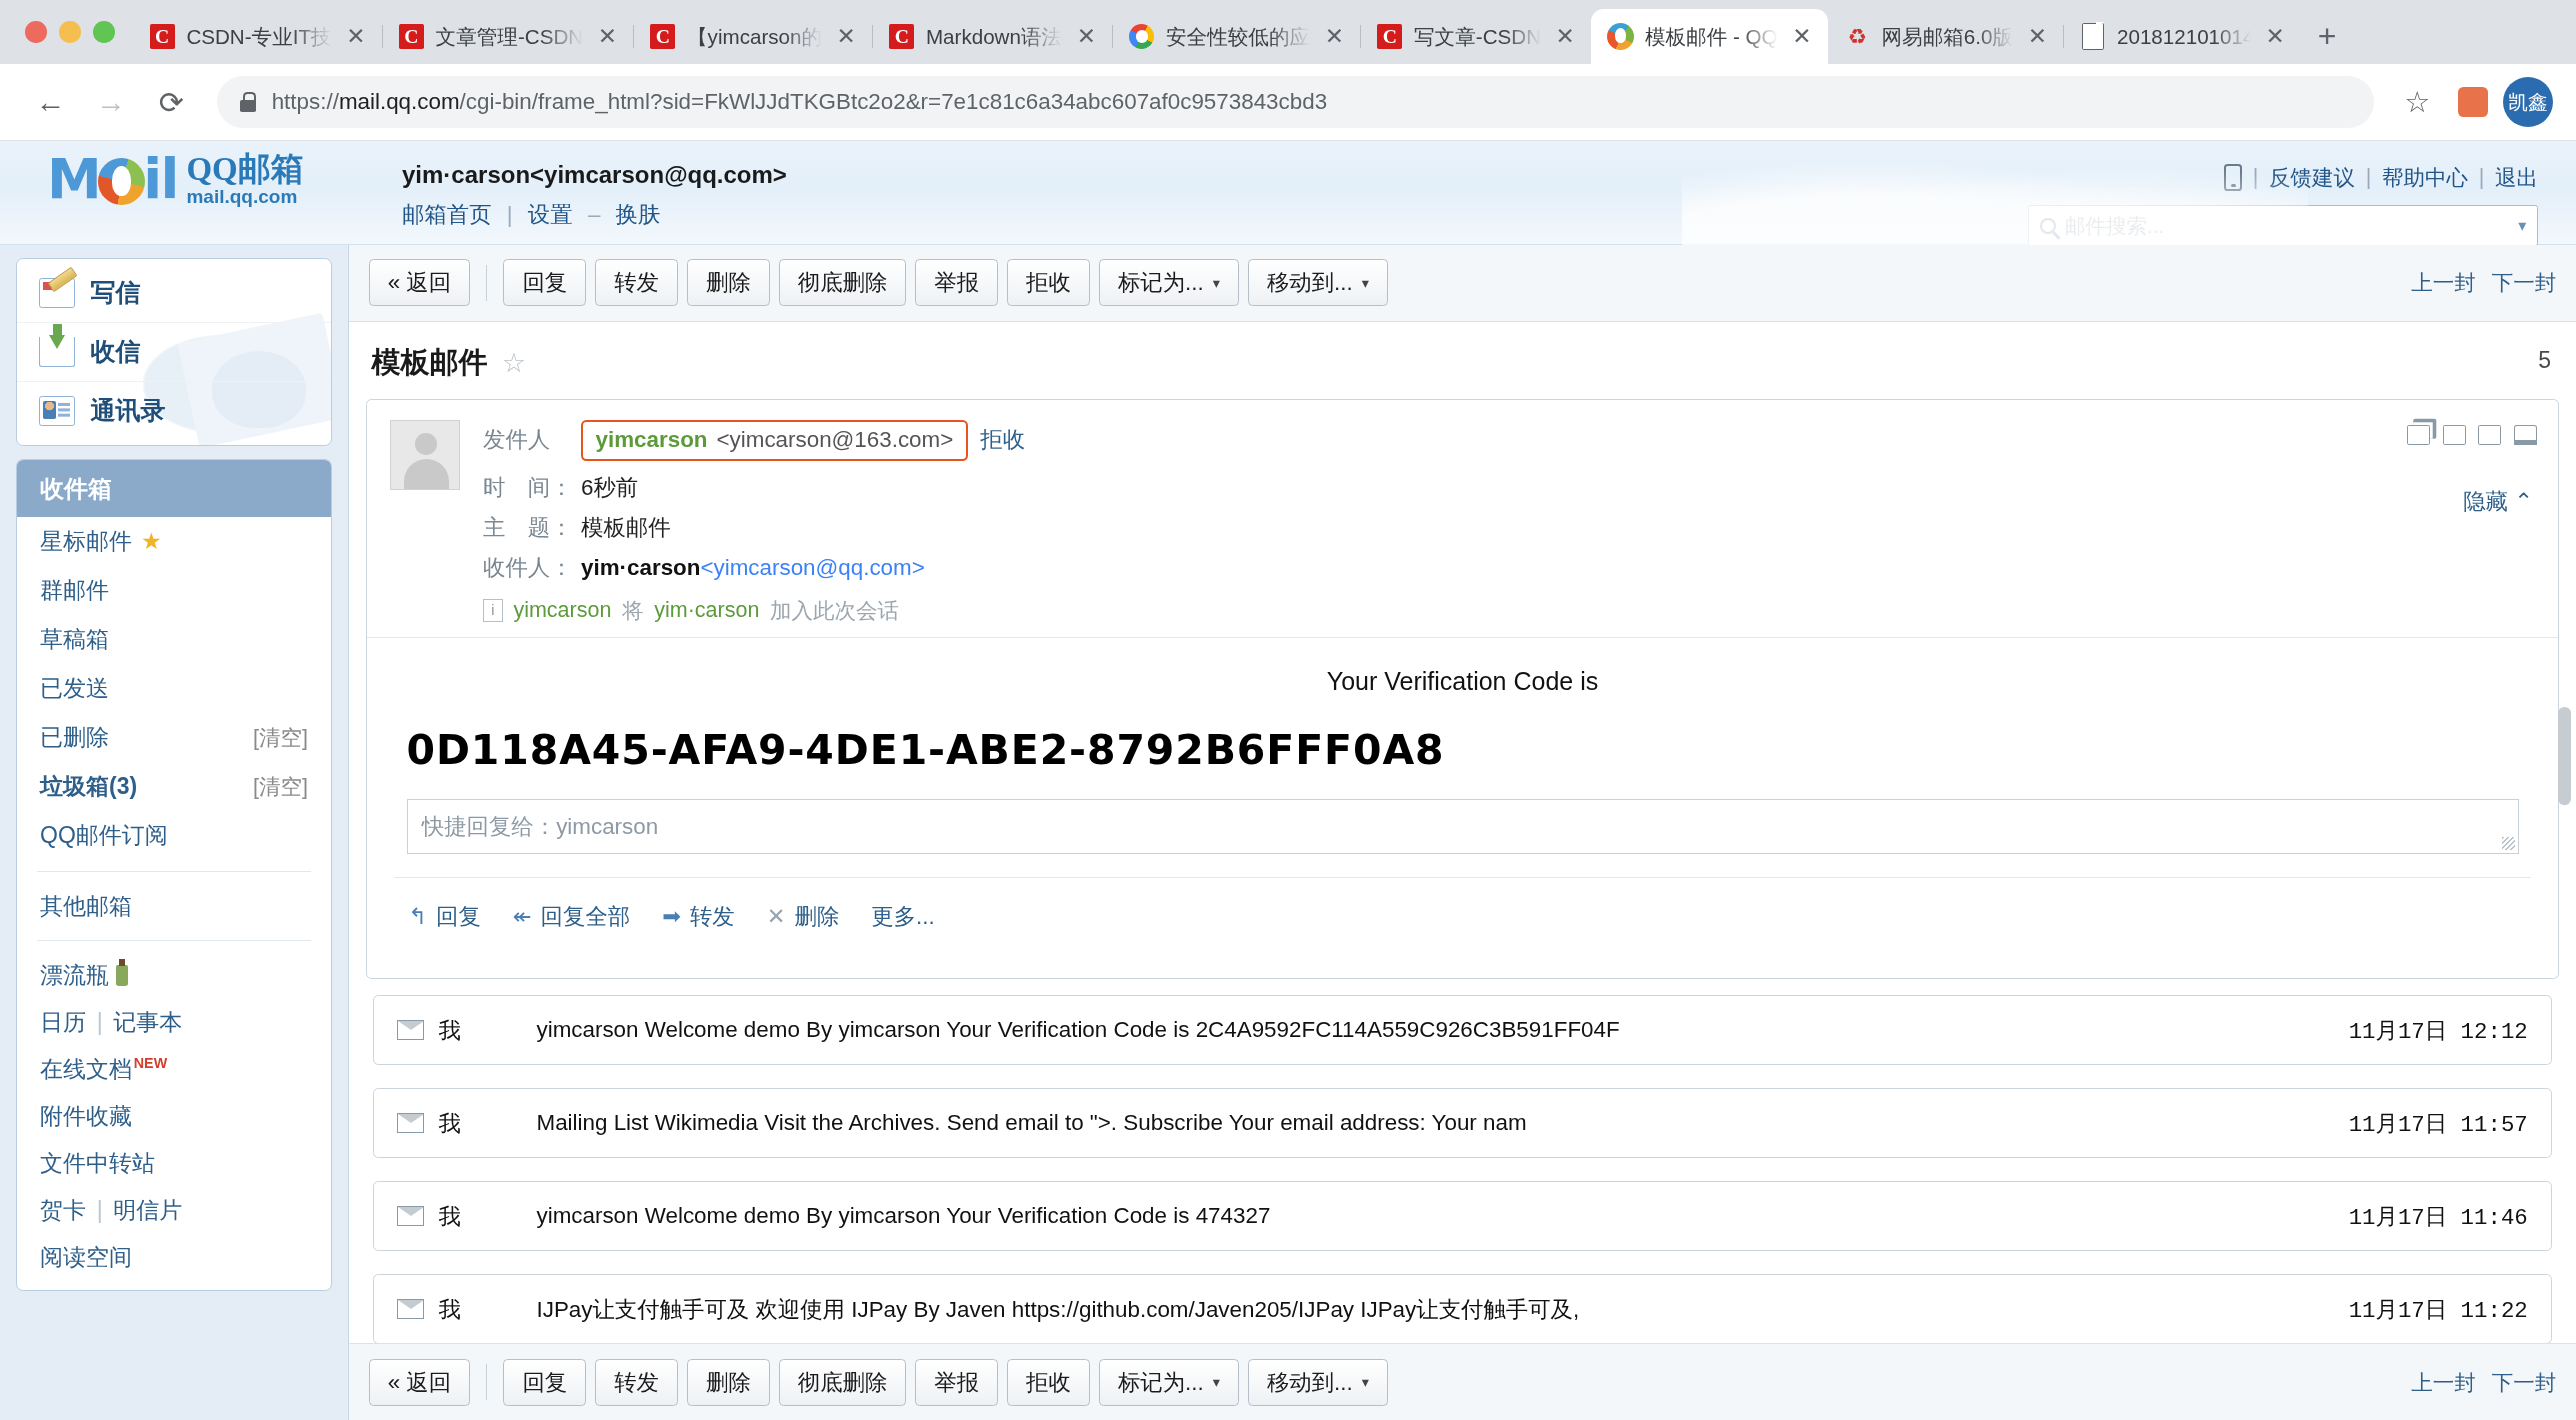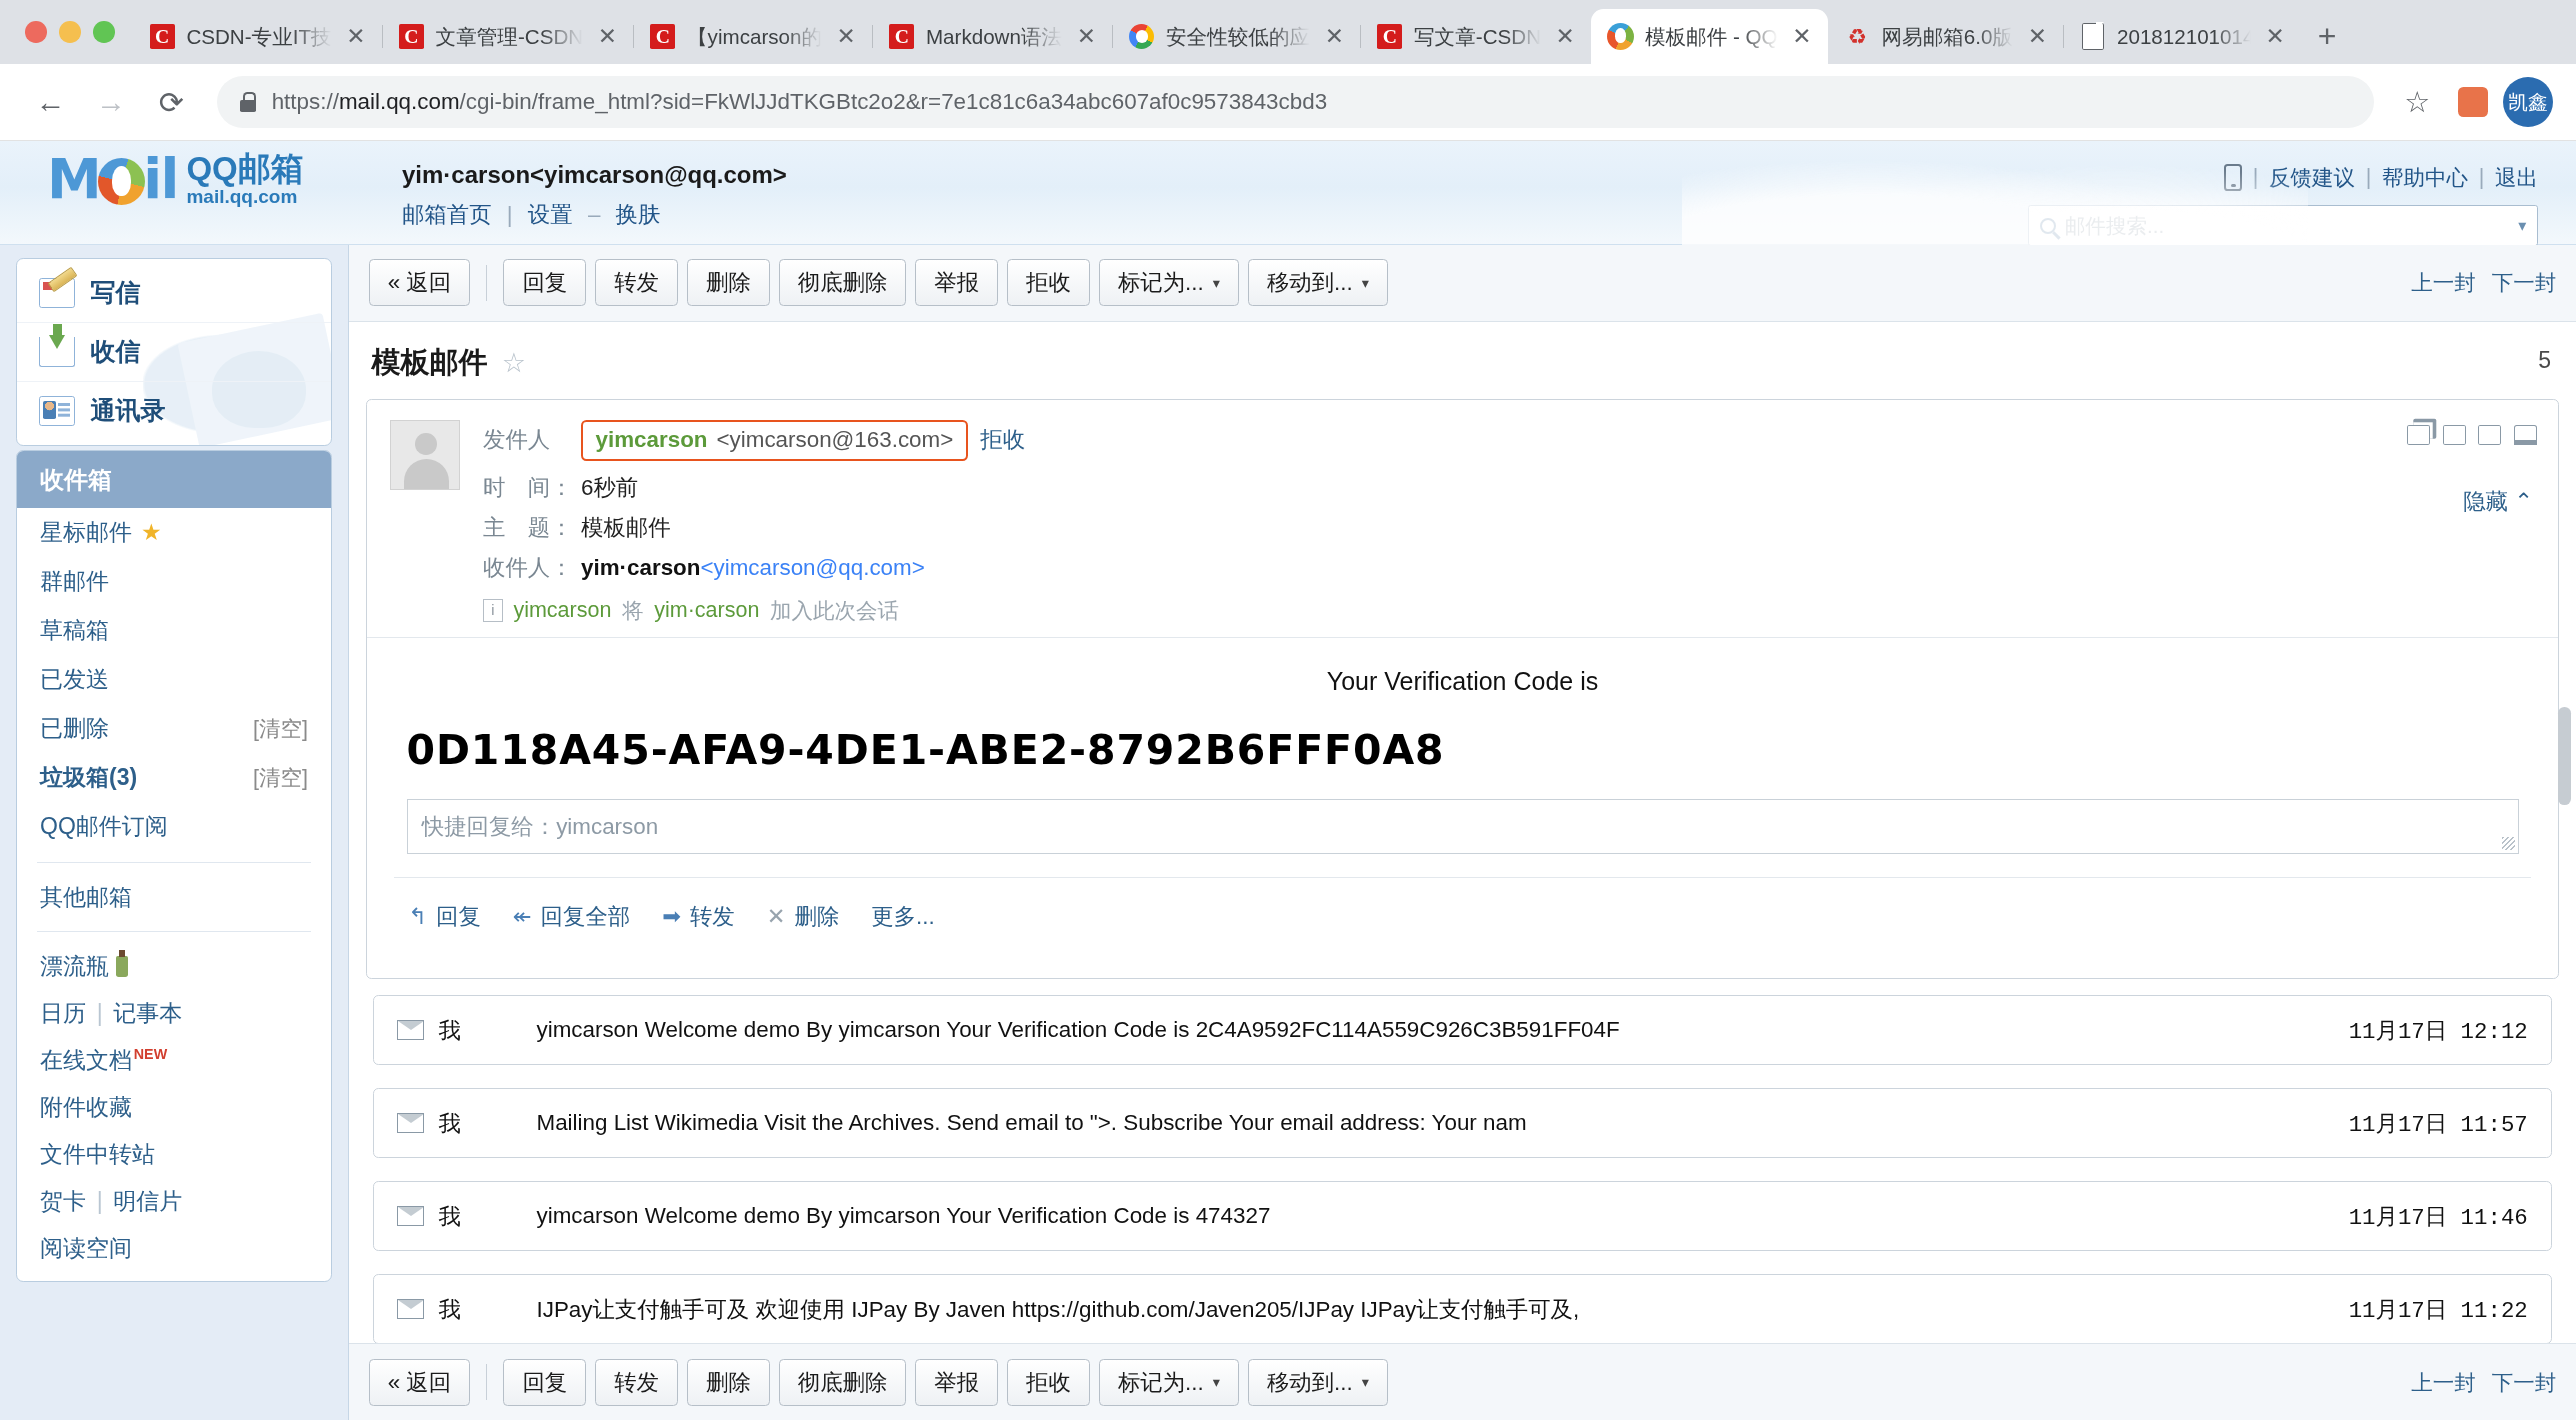--- a/index.html
+++ b/index.html
@@ -110,21 +110,21 @@
   .logo-mail { font-size: 55px; font-weight: bold; color: #4d98d6; letter-spacing: -1.8px;
                font-family: "DejaVu Sans", sans-serif; line-height: 1; }
   .logo-o {
     display: inline-block; width: 47px; height: 47px; border-radius: 50%; position: relative;
     background: conic-gradient(from 190deg, #e2572a 0 26%, #4d98d6 0 52%, #8cc152 0 76%, #f0a22e 0 100%);
     vertical-align: -7.2px; margin: 0 -1.8px;
   }
   .logo-o::after { content:""; position:absolute; left:13.4px; top:8px; width:19.7px; height:30px;
                    background:#fff; border-radius: 50% 50% 46% 46%; }
   .logo-txt { display:flex; flex-direction: column; line-height: 1.05; margin-left: 3.6px; }
-  .logo-txt .t1 { font-size: 33px; font-weight: bold; color: #2a7ab9; }
+  .logo-txt .t1 { font-size: 33px; font-weight: bold; color: #2a7ab9; font-family: Liberation Serif, serif; }
   .logo-txt .t2 { font-size: 19px; font-weight: bold; color: #2a7ab9; }
 
   .userbox { position: absolute; left: 402px; top: 19.7px; }
   .user-line { font-size: 24px; color: #1a1a1a; font-weight: bold; }
   .user-links { margin-top: 10.7px; font-size: 22.4px; color: #225588; }
   .user-links a { color: #225588; text-decoration: none; }
   .user-links .sep { color: #9ab; margin: 0 9px; }
 
   .topright { position: absolute; right: 38px; top: 21.5px; display:flex; align-items:center; gap: 10.7px;
               font-size: 21.5px; color: #225588; }
@@ -141,21 +141,21 @@
   .mag::after { content:""; position:absolute; right:-7.2px; bottom:-5.4px; width:9px; height:2.7px;
                 background:#6a8fb0; transform: rotate(45deg); }
   .search-ph { font-size: 20.6px; color: #9aa7b2; flex: 1; }
   .caret-dn { font-size: 16px; color: #6a8fb0; }
 
   .body-row { display: flex; height: calc(1420px - 64px - 77px - 104px); }
 
   
   .sidebar { width: 349px; flex: none; background: #e4ecf6; padding: 12.5px 16px 0 16px;
              border-right: 0.9px solid #c6d6e6; position: relative; }
-  .panel { background: #fff; border: 0.9px solid #b9cde0; border-radius: 7.2px; margin-bottom: 4px; position: relative; overflow: hidden; }
+  .panel { background: #fff; border: 0.9px solid #b9cde0; border-radius: 7.2px; margin-bottom: 13px; position: relative; overflow: hidden; }
   .panel.actions { padding: 5.4px 0; }
   .act { display: flex; align-items: center; gap: 16px; padding: 12.5px 21.5px; position: relative; z-index: 2;}
   .act + .act { border-top: 0.9px solid #eef2f7; }
   .act-label { font-size: 25px; font-weight: bold; color: #1f4e79; }
   .ic { width: 36px; height: 30px; flex: none; position: relative; }
   .ic-write { background: #fff; border: 1.8px solid #8fb3d9; border-radius: 2.7px; }
   .ic-write::after { content:""; position:absolute; right:-3.6px; top:-5.4px; width:27px; height:9px;
      background: linear-gradient(#f2d98b, #d9b355); transform: rotate(-35deg); border-radius:1.8px; border:0.9px solid #b99a42;}
   .ic-write::before { content:""; position:absolute; left:3.6px; top:3.6px; width:9px; height:8px; background:#d9534f; }
   .ic-recv { border: 1.8px solid #8fb3d9; border-top: none; border-radius: 0 0 2.7px 2.7px; }

